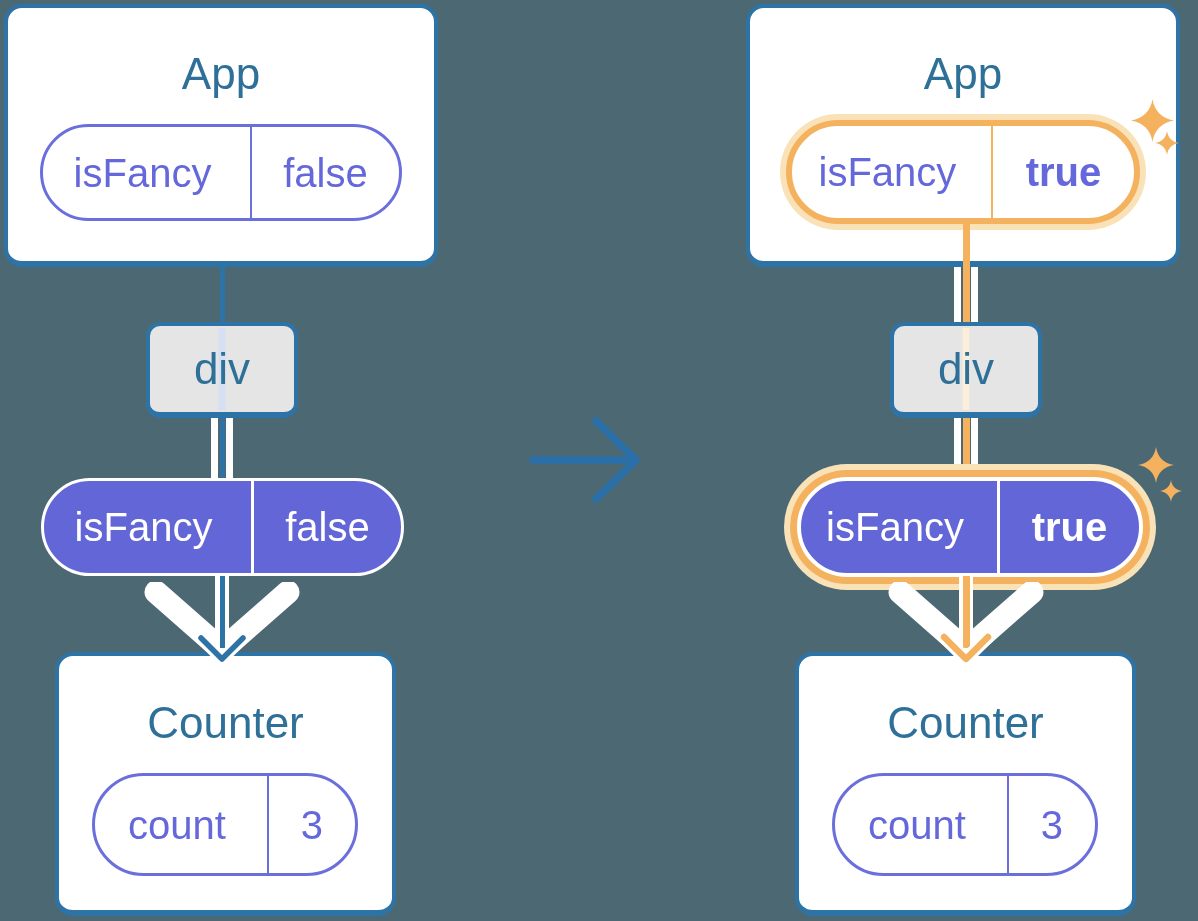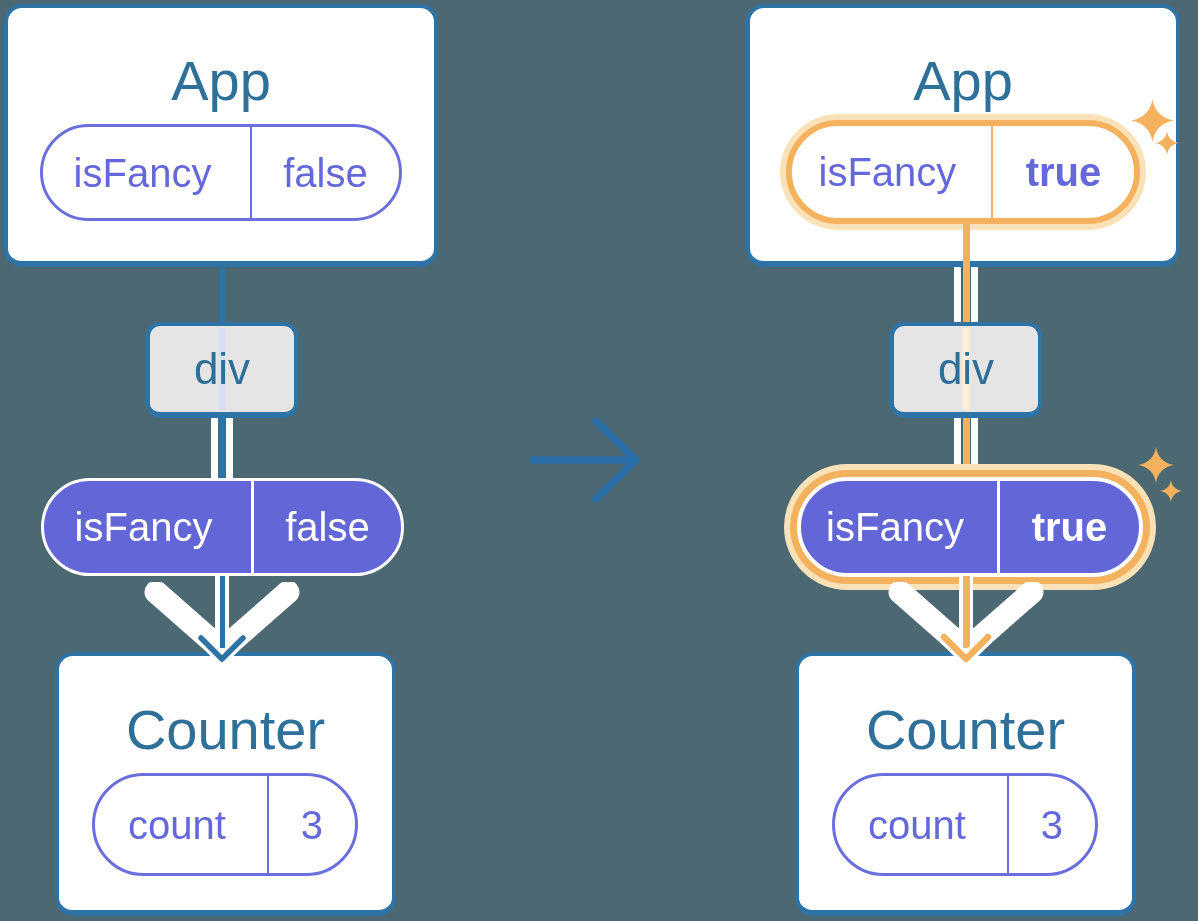--- a/index.html
+++ b/index.html
@@ -8,21 +8,21 @@
     background:#4C6872; overflow:hidden;
     font-family:"Liberation Sans", sans-serif;
   }
   
   .card {
     position:absolute; background:#fff; box-sizing:border-box;
     border:4px solid #2E73A6; border-bottom-width:6px; border-radius:18px;
   }
   .card-title {
     position:absolute; left:0; right:0; text-align:center;
-    color:#2F7099; font-size:56px; font-weight:500; line-height:1.1;
+    color:#2F7099; font-size:44px; font-weight:500; line-height:1.1;
   }
   
   .pill {
     position:absolute; box-sizing:border-box; display:flex;
     border-radius:60px; overflow:hidden;gap:8px;
   }
   .pill .cell {
     display:flex; align-items:center; justify-content:center;
     font-size:40px; line-height:1;
   }

